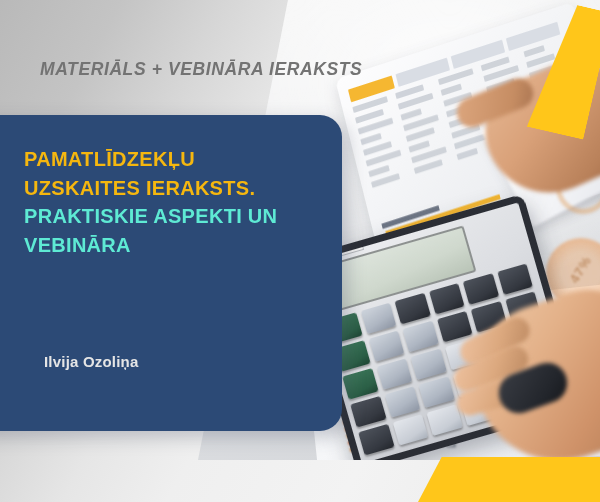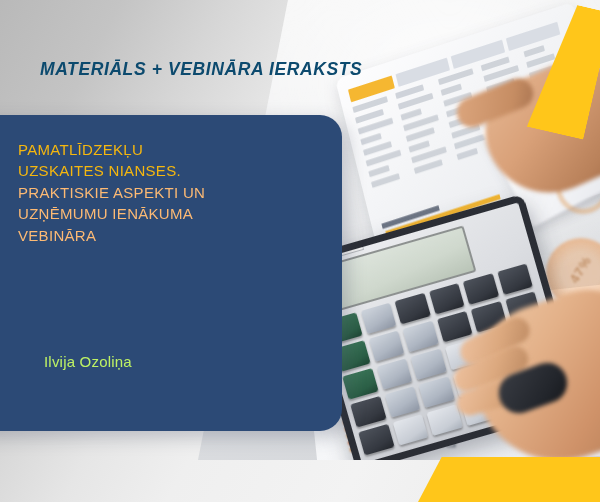--- a/index.html
+++ b/index.html
@@ -313,45 +313,45 @@
     box-shadow: 6px 6px 18px rgba(60,70,90,.28);
   }
 
   .headline-block {
     position: absolute;
     left: 44px;
     top: 24px;
     width: 280px;
   }
   .headline {
-    font-size: 15px;
-    font-weight: normal;
+    font-size: 20px;
+    font-weight: bold;
     line-height: 1.43;
     letter-spacing: .3px;
-    margin: 0;
+    margin: 6px;
   }
   .headline .gold { color: #f5b70f; display: block; }
-  .headline .white { color: #fdba74; display: block; }
+  .headline .white { color: #5eead4; display: block; }
 
   .speaker {
     position: absolute;
     left: 70px;
     top: 238px;
-    color: #bef264;
+    color: #e5e5e5;
     font-size: 15px;
-    font-weight: normal;
+    font-weight: bold;
     letter-spacing: .2px;
   }
 
   
   .kicker {
     position: absolute;
     left: 40px;
     top: 59px;
-    color: #0c4a6e;
+    color: #737373;
     font-size: 17.5px;
     font-weight: bold;
     font-style: italic;
     letter-spacing: .6px;
     white-space: nowrap;
   }
 
   
   .footer-url {
     position: absolute;
@@ -521,23 +521,22 @@
 
     <div class="yellow-wedge"></div>
   </div>
 
   <div class="kicker">MATERIĀLS + VEBINĀRA IERAKSTS</div>
 
   <div class="blue-panel">
     <div class="headline-block">
       <div class="headline">
         <span class="gold">PAMATLĪDZEKĻU</span>
-        <span class="gold">UZSKAITES NIANSES.</span>
+        <span class="gold">UZSKAITES IERAKSTS.</span>
         <span class="white">PRAKTISKIE ASPEKTI UN</span>
-        <span class="white">UZŅĒMUMU IENĀKUMA</span>
         <span class="white">VEBINĀRA</span>
       </div>
     </div>
     <div class="speaker">Ilvija Ozoliņa</div>
   </div>
 
   <div class="yellow-block"></div>
 
 </div>
 

